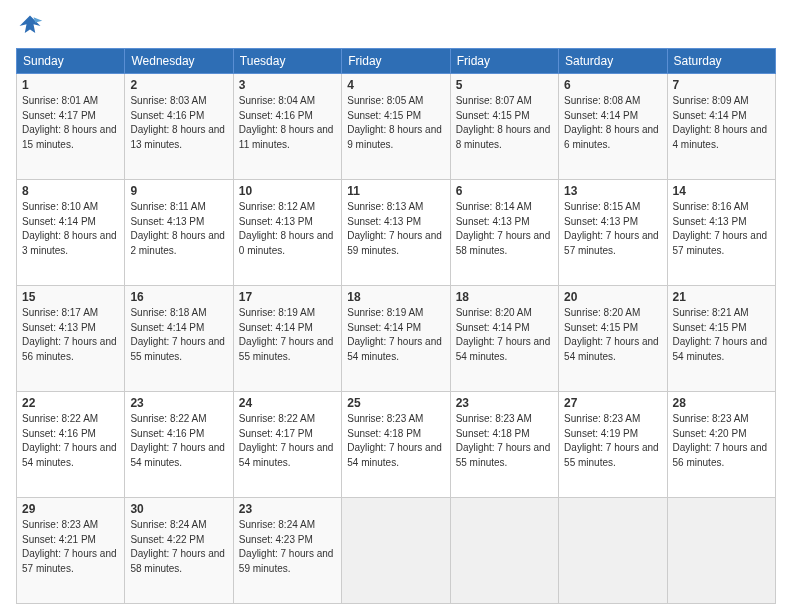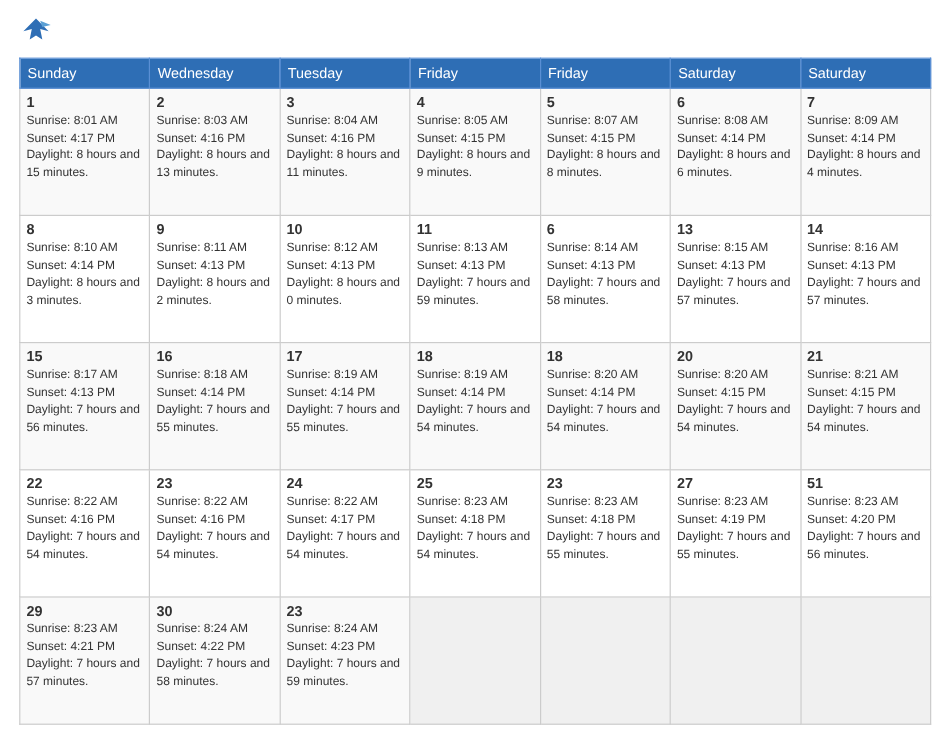--- a/index.html
+++ b/index.html
@@ -234,21 +234,21 @@
           </td>
           <td>
             <span class="day-num">23</span>
             <div class="day-info">Sunrise: 8:23 AM<br>Sunset: 4:18 PM<br>Daylight: 7 hours and 55 minutes.</div>
           </td>
           <td>
             <span class="day-num">27</span>
             <div class="day-info">Sunrise: 8:23 AM<br>Sunset: 4:19 PM<br>Daylight: 7 hours and 55 minutes.</div>
           </td>
           <td>
-            <span class="day-num">51</span>
+            <span class="day-num">28</span>
             <div class="day-info">Sunrise: 8:23 AM<br>Sunset: 4:20 PM<br>Daylight: 7 hours and 56 minutes.</div>
           </td>
         </tr>
         <tr>
           <td>
             <span class="day-num">29</span>
             <div class="day-info">Sunrise: 8:23 AM<br>Sunset: 4:21 PM<br>Daylight: 7 hours and 57 minutes.</div>
           </td>
           <td>
             <span class="day-num">30</span>

